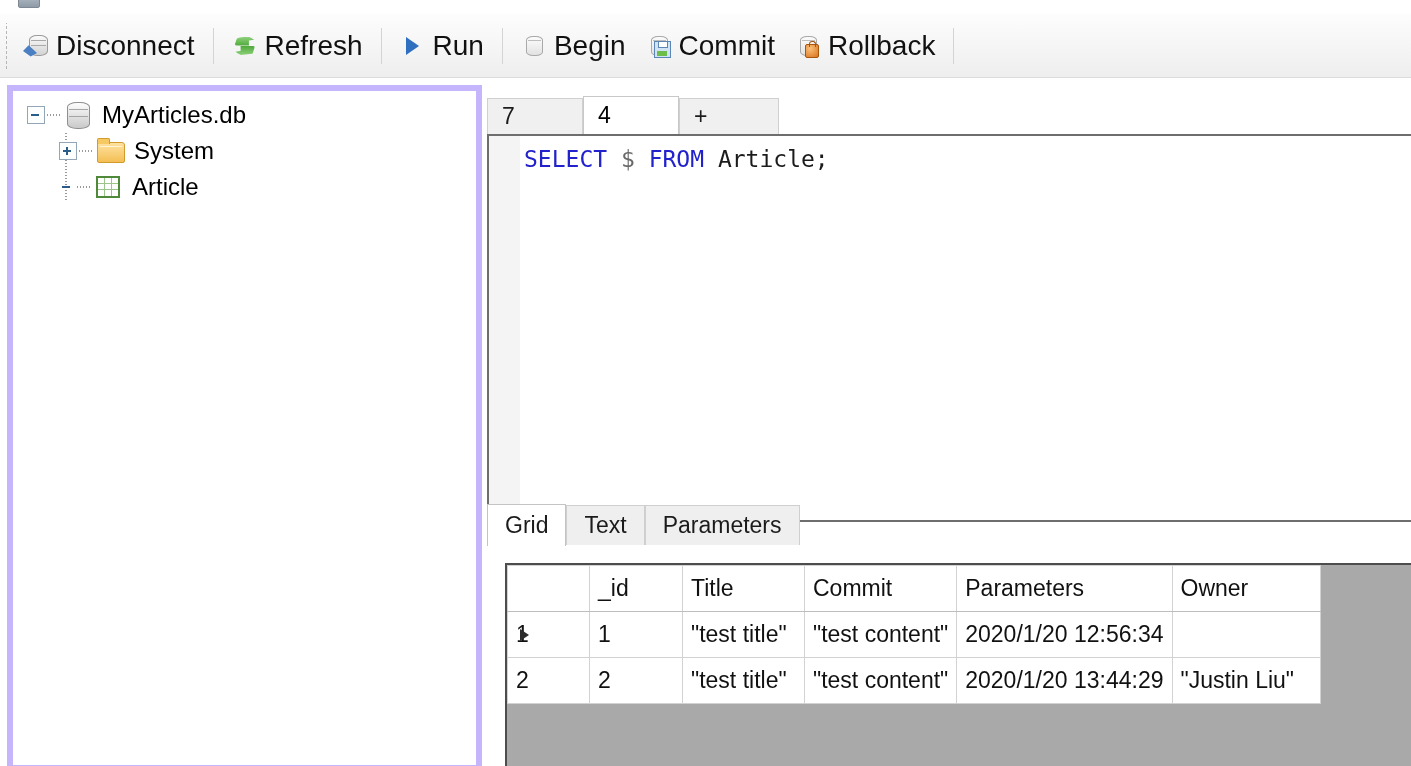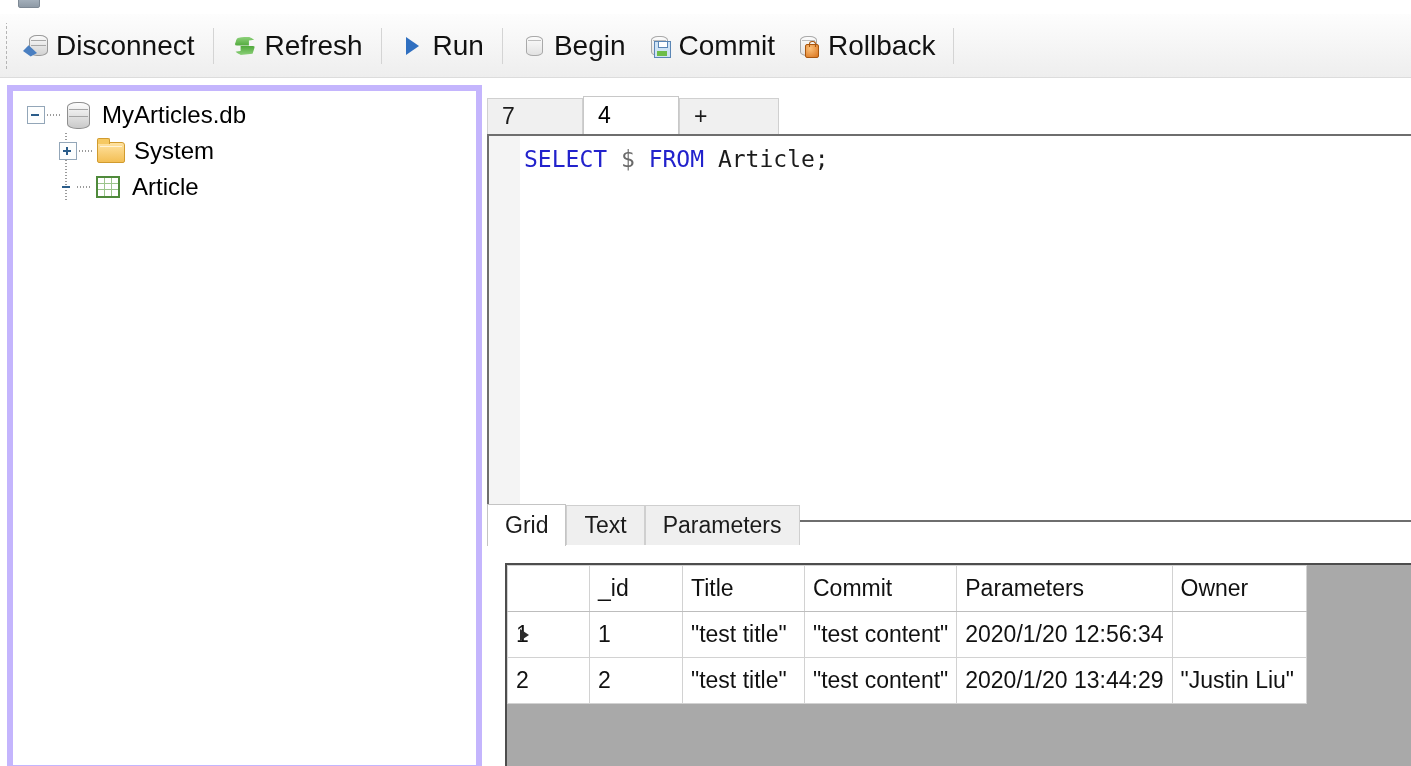--- a/index.html
+++ b/index.html
@@ -338,21 +338,21 @@
   td.sel {
     background: #0078d7;
     color: #ffffff;
     border: 1px solid #005ea6;
   }
   td.null-cell { background: #c6c6c6; }
   .col-id { width: 93px; }
   .col-title { width: 122px; }
   .col-content { width: 152px; }
   .col-publish { width: 206px; }
-  .col-owner { width: 134px; }
+  .col-owner { width: 148px; }
 </style>
 </head>
 <body>
 
 <div id="app">
 
   <div class="top-strip">
     <div class="clipped-icon"></div>
   </div>
 

